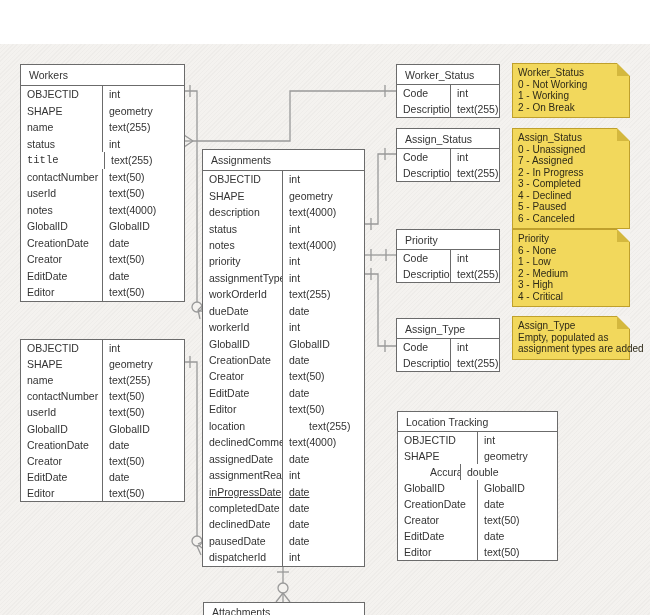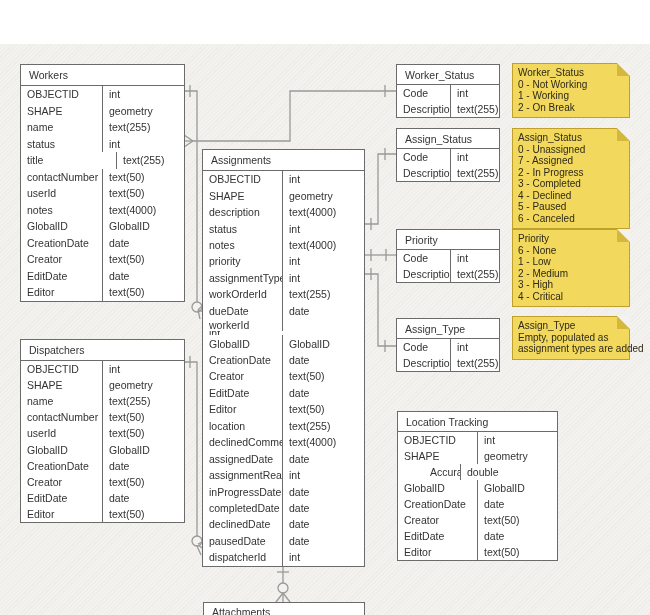--- a/index.html
+++ b/index.html
@@ -120,21 +120,21 @@
       </div>
       <div class="erd-row" style="height: 16.5px;">
         <span class="fname" style="width: 82px;">name</span>
         <span class="ftype">text(255)</span>
       </div>
       <div class="erd-row" style="height: 16.5px;">
         <span class="fname" style="width: 82px;">status</span>
         <span class="ftype">int</span>
       </div>
       <div class="erd-row" style="height: 16.5px;">
-        <span class="fname" style="width: 96px;">title</span>
+        <span class="fname" style="width: 84px; font-family: Liberation Mono, monospace;">title</span>
         <span class="ftype">text(255)</span>
       </div>
       <div class="erd-row" style="height: 16.5px;">
         <span class="fname" style="width: 82px;">contactNumber</span>
         <span class="ftype">text(50)</span>
       </div>
       <div class="erd-row" style="height: 16.5px;">
         <span class="fname" style="width: 82px;">userId</span>
         <span class="ftype">text(50)</span>
       </div>
@@ -157,21 +157,20 @@
       <div class="erd-row" style="height: 16.5px;">
         <span class="fname" style="width: 82px;">EditDate</span>
         <span class="ftype">date</span>
       </div>
       <div class="erd-row" style="height: 16.5px;">
         <span class="fname" style="width: 82px;">Editor</span>
         <span class="ftype">text(50)</span>
       </div>
     </div>
     <div class="erd-table" style="left: 20px; top: 295px; width: 165px;">
-      <div class="erd-title" style="height: 21px;">Dispatchers</div>
       <div class="erd-row" style="height: 16.1px;">
         <span class="fname" style="width: 82px;">OBJECTID</span>
         <span class="ftype">int</span>
       </div>
       <div class="erd-row" style="height: 16.1px;">
         <span class="fname" style="width: 82px;">SHAPE</span>
         <span class="ftype">geometry</span>
       </div>
       <div class="erd-row" style="height: 16.1px;">
         <span class="fname" style="width: 82px;">name</span>
@@ -237,21 +236,21 @@
         <span class="ftype">int</span>
       </div>
       <div class="erd-row" style="height: 16.45px;">
         <span class="fname" style="width: 80px;">workOrderId</span>
         <span class="ftype">text(255)</span>
       </div>
       <div class="erd-row" style="height: 16.45px;">
         <span class="fname" style="width: 80px;">dueDate</span>
         <span class="ftype">date</span>
       </div>
-      <div class="erd-row" style="height: 16.45px; flex-direction: column;">
+      <div class="erd-row" style="height: 16.45px;">
         <span class="fname" style="width: 80px;">workerId</span>
         <span class="ftype">int</span>
       </div>
       <div class="erd-row" style="height: 16.45px;">
         <span class="fname" style="width: 80px;">GlobalID</span>
         <span class="ftype">GlobalID</span>
       </div>
       <div class="erd-row" style="height: 16.45px;">
         <span class="fname" style="width: 80px;">CreationDate</span>
         <span class="ftype">date</span>
@@ -261,37 +260,37 @@
         <span class="ftype">text(50)</span>
       </div>
       <div class="erd-row" style="height: 16.45px;">
         <span class="fname" style="width: 80px;">EditDate</span>
         <span class="ftype">date</span>
       </div>
       <div class="erd-row" style="height: 16.45px;">
         <span class="fname" style="width: 80px;">Editor</span>
         <span class="ftype">text(50)</span>
       </div>
-      <div class="erd-row" style="height: 16.45px;">
+      <div class="erd-row" style="height: 16.45px; gap: 20px;">
         <span class="fname" style="width: 80px;">location</span>
         <span class="ftype">text(255)</span>
       </div>
       <div class="erd-row" style="height: 16.45px;">
         <span class="fname" style="width: 80px;">declinedComment</span>
         <span class="ftype">text(4000)</span>
       </div>
       <div class="erd-row" style="height: 16.45px;">
         <span class="fname" style="width: 80px;">assignedDate</span>
         <span class="ftype">date</span>
       </div>
       <div class="erd-row" style="height: 16.45px;">
         <span class="fname" style="width: 80px;">assignmentRead</span>
         <span class="ftype">int</span>
       </div>
-      <div class="erd-row" style="height: 16.45px;">
+      <div class="erd-row" style="height: 16.45px; text-decoration: underline;">
         <span class="fname" style="width: 80px;">inProgressDate</span>
         <span class="ftype">date</span>
       </div>
       <div class="erd-row" style="height: 16.45px;">
         <span class="fname" style="width: 80px;">completedDate</span>
         <span class="ftype">date</span>
       </div>
       <div class="erd-row" style="height: 16.45px;">
         <span class="fname" style="width: 80px;">declinedDate</span>
         <span class="ftype">date</span>

